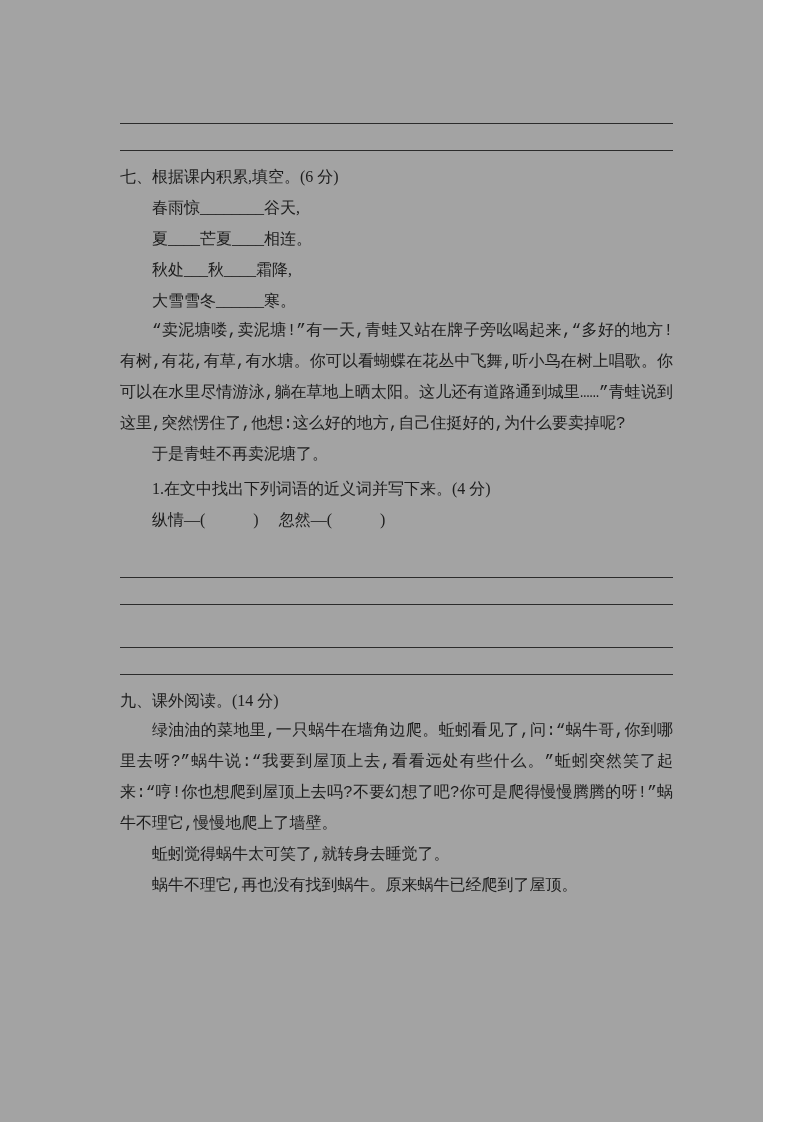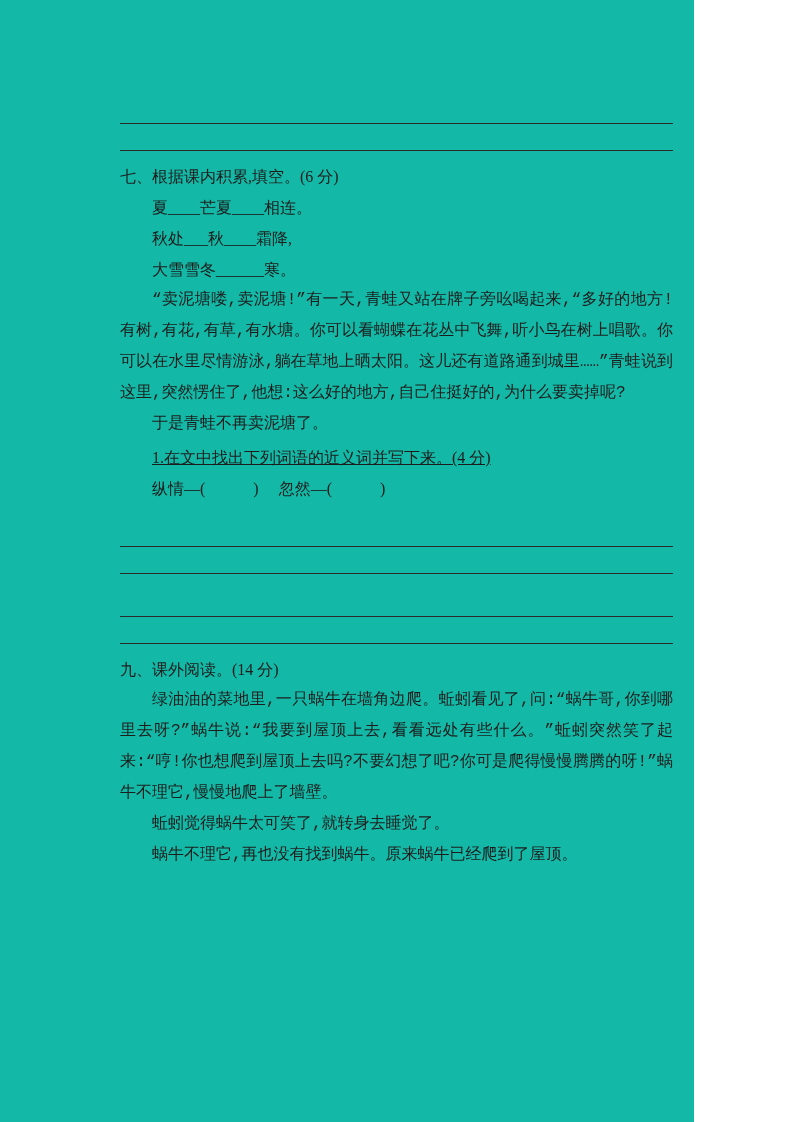--- a/index.html
+++ b/index.html
@@ -4,22 +4,22 @@
 <style>
   * { margin: 0; padding: 0; box-sizing: border-box; }
   html, body {
     width: 793px; height: 1122px;
     background: #ffffff;
     font-family: "Liberation Serif", "DejaVu Serif", serif;
     color: #1c1c1c;
   }
   .page {
     position: relative;
-    width: 694px; height: 1122px;
-    background: #14b8a6;
+    width: 763px; height: 1122px;
+    background: #a3a3a3;
     overflow: hidden;
   }
   .content {
     position: absolute;
     left: 120px; top: 98px;
     width: 553px;
     font-size: 16px;
     line-height: 31px;
     text-align: justify;
   }
@@ -31,32 +31,33 @@
   .heading {
     margin-top: 10px;
     font-weight: 400;
   }
   .indent-block { padding-left: 2em; }
   .para { text-indent: 2em; font-family: Liberation Mono, monospace; }
   .answer-rules { margin-top: 16px; margin-bottom: 6px; }
   .answer-rules .rule { height: 27px; }
   .subtitle { padding-left: 2em; }
   .sec9 .para { margin-top: 0; }
-  .gap-s { margin-top: 2px; text-decoration: underline; }
+  .gap-s { margin-top: 2px; }
 </style>
 </head>
 <body>
 
 <div class="page">
   <div class="content">
 
     <div class="rule"></div>
     <div class="rule"></div>
 
     <div class="heading">七、根据课内积累,填空。(6 分)</div>
+    <div class="indent-block">春雨惊________谷天,</div>
     <div class="indent-block">夏____芒夏____相连。</div>
     <div class="indent-block">秋处___秋____霜降,</div>
     <div class="indent-block">大雪雪冬______寒。</div>
 
     <p class="para">“卖泥塘喽,卖泥塘!”有一天,青蛙又站在牌子旁吆喝起来,“多好的地方!有树,有花,有草,有水塘。你可以看蝴蝶在花丛中飞舞,听小鸟在树上唱歌。你可以在水里尽情游泳,躺在草地上晒太阳。这儿还有道路通到城里……”青蛙说到这里,突然愣住了,他想:这么好的地方,自己住挺好的,为什么要卖掉呢?</p>
     <p class="para">于是青蛙不再卖泥塘了。</p>
     <p class="indent-block gap-s">1.在文中找出下列词语的近义词并写下来。(4 分)</p>
     <p class="indent-block">纵情—(　　　)　 忽然—(　　　)</p>
 
     <div class="answer-rules">

